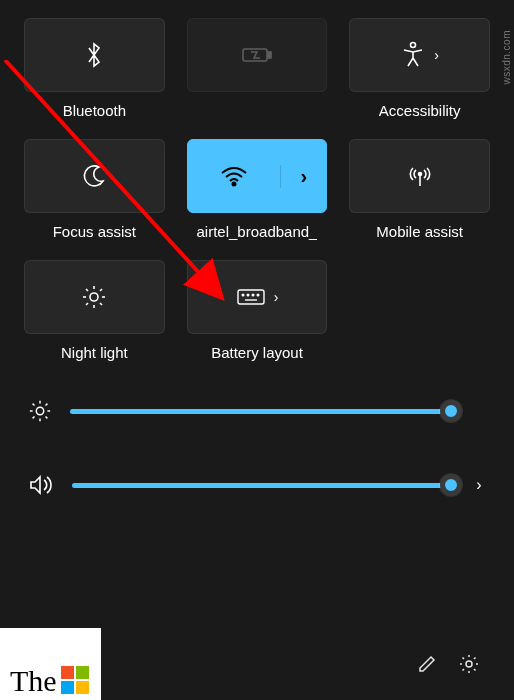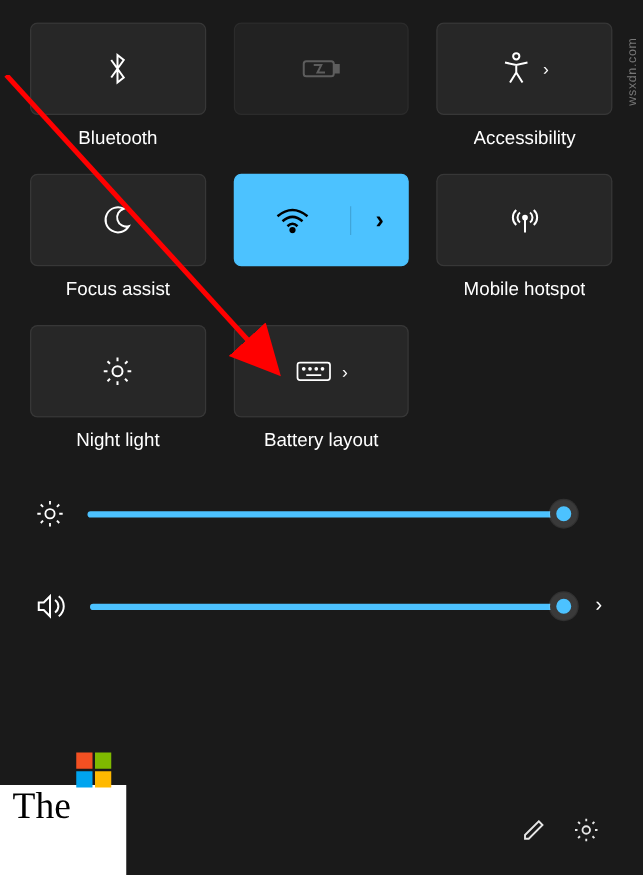--- a/index.html
+++ b/index.html
@@ -127,21 +127,21 @@
     }
     .watermark {
       background: #ffffff;
       color: #000000;
       font-family: "Times New Roman", serif;
       font-size: 30px;
       line-height: 1.0;
       padding: 2px 10px 4px 10px;
       height: 72px;
       display: flex;
-      align-items: flex-start;
+      align-items: flex-end;
       flex: 0 0 auto;
       position: relative;
     }
     .watermark .wm-flag {
       width: 30px;
       height: 30px;
       display: inline-block;
       position: relative;
       margin-left: 4px;
       margin-top: -28px;
@@ -237,34 +237,35 @@
             <path d="M2 8 Q14 -2 26 8"></path>
             <path d="M6 12 Q14 5 22 12"></path>
             <path d="M10 16 Q14 12 18 16"></path>
             <circle cx="14" cy="19" r="1.5" fill="#000000"></circle>
           </svg>
         </div>
         <div class="split-right">
           <span class="chev dark">›</span>
         </div>
       </div>
+      <div class="label">airtel_broadband_</div>
     </div>
 
     <div class="tile-wrap">
       <div class="tile">
         <svg width="28" height="24" viewBox="0 0 28 24" fill="none" stroke="#ffffff" stroke-width="1.6">
           <path d="M7 16 A8 8 0 0 1 7 4"></path>
           <path d="M21 4 A8 8 0 0 1 21 16"></path>
           <path d="M10 14 A5 5 0 0 1 10 6"></path>
           <path d="M18 6 A5 5 0 0 1 18 14"></path>
           <circle cx="14" cy="10" r="1.5" fill="#ffffff"></circle>
           <line x1="14" y1="11" x2="14" y2="22"></line>
         </svg>
       </div>
-      <div class="label">Mobile hotspot</div>
+      <div class="label">Mobile assist</div>
     </div>
 
     <div class="tile-wrap">
       <div class="tile">
         <svg width="26" height="26" viewBox="0 0 26 26" fill="none" stroke="#ffffff" stroke-width="1.6">
           <circle cx="13" cy="13" r="4"></circle>
           <line x1="13" y1="2" x2="13" y2="5"></line>
           <line x1="13" y1="21" x2="13" y2="24"></line>
           <line x1="2" y1="13" x2="5" y2="13"></line>
           <line x1="21" y1="13" x2="24" y2="13"></line>

